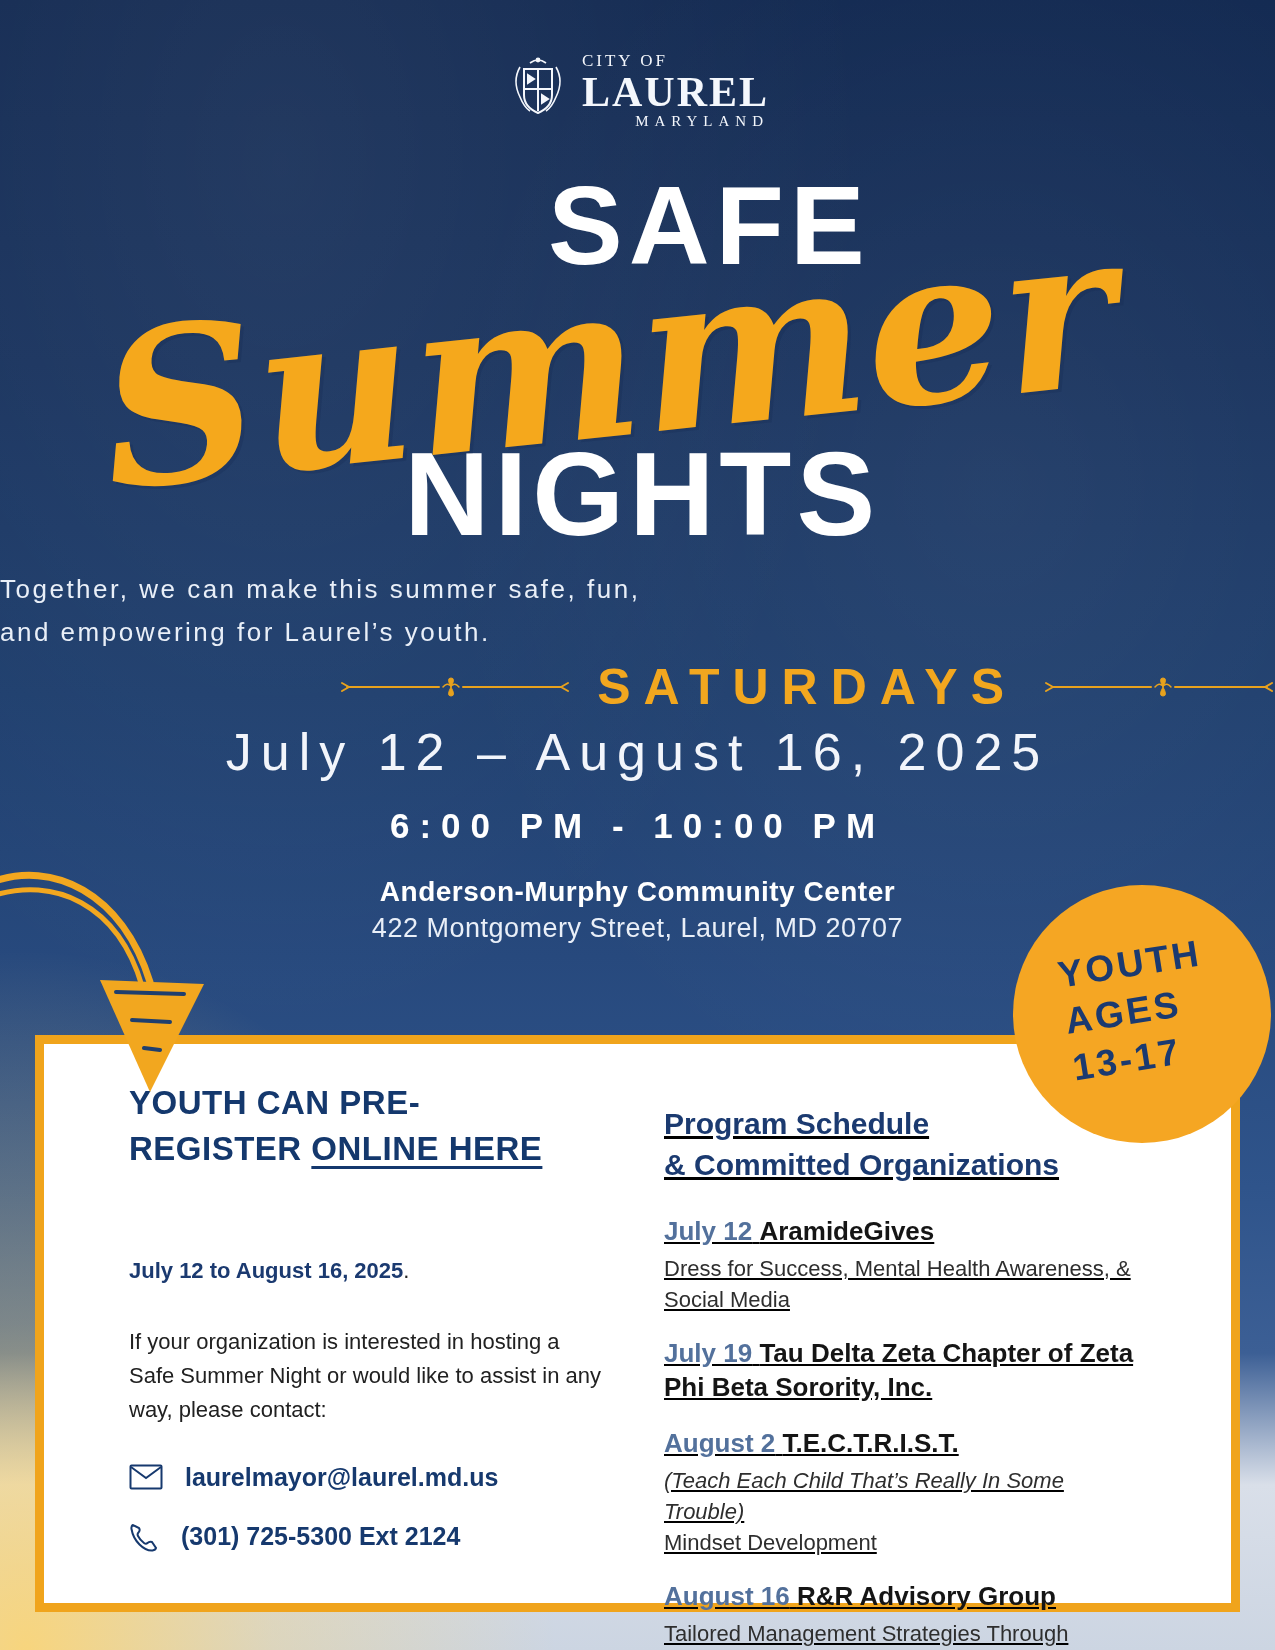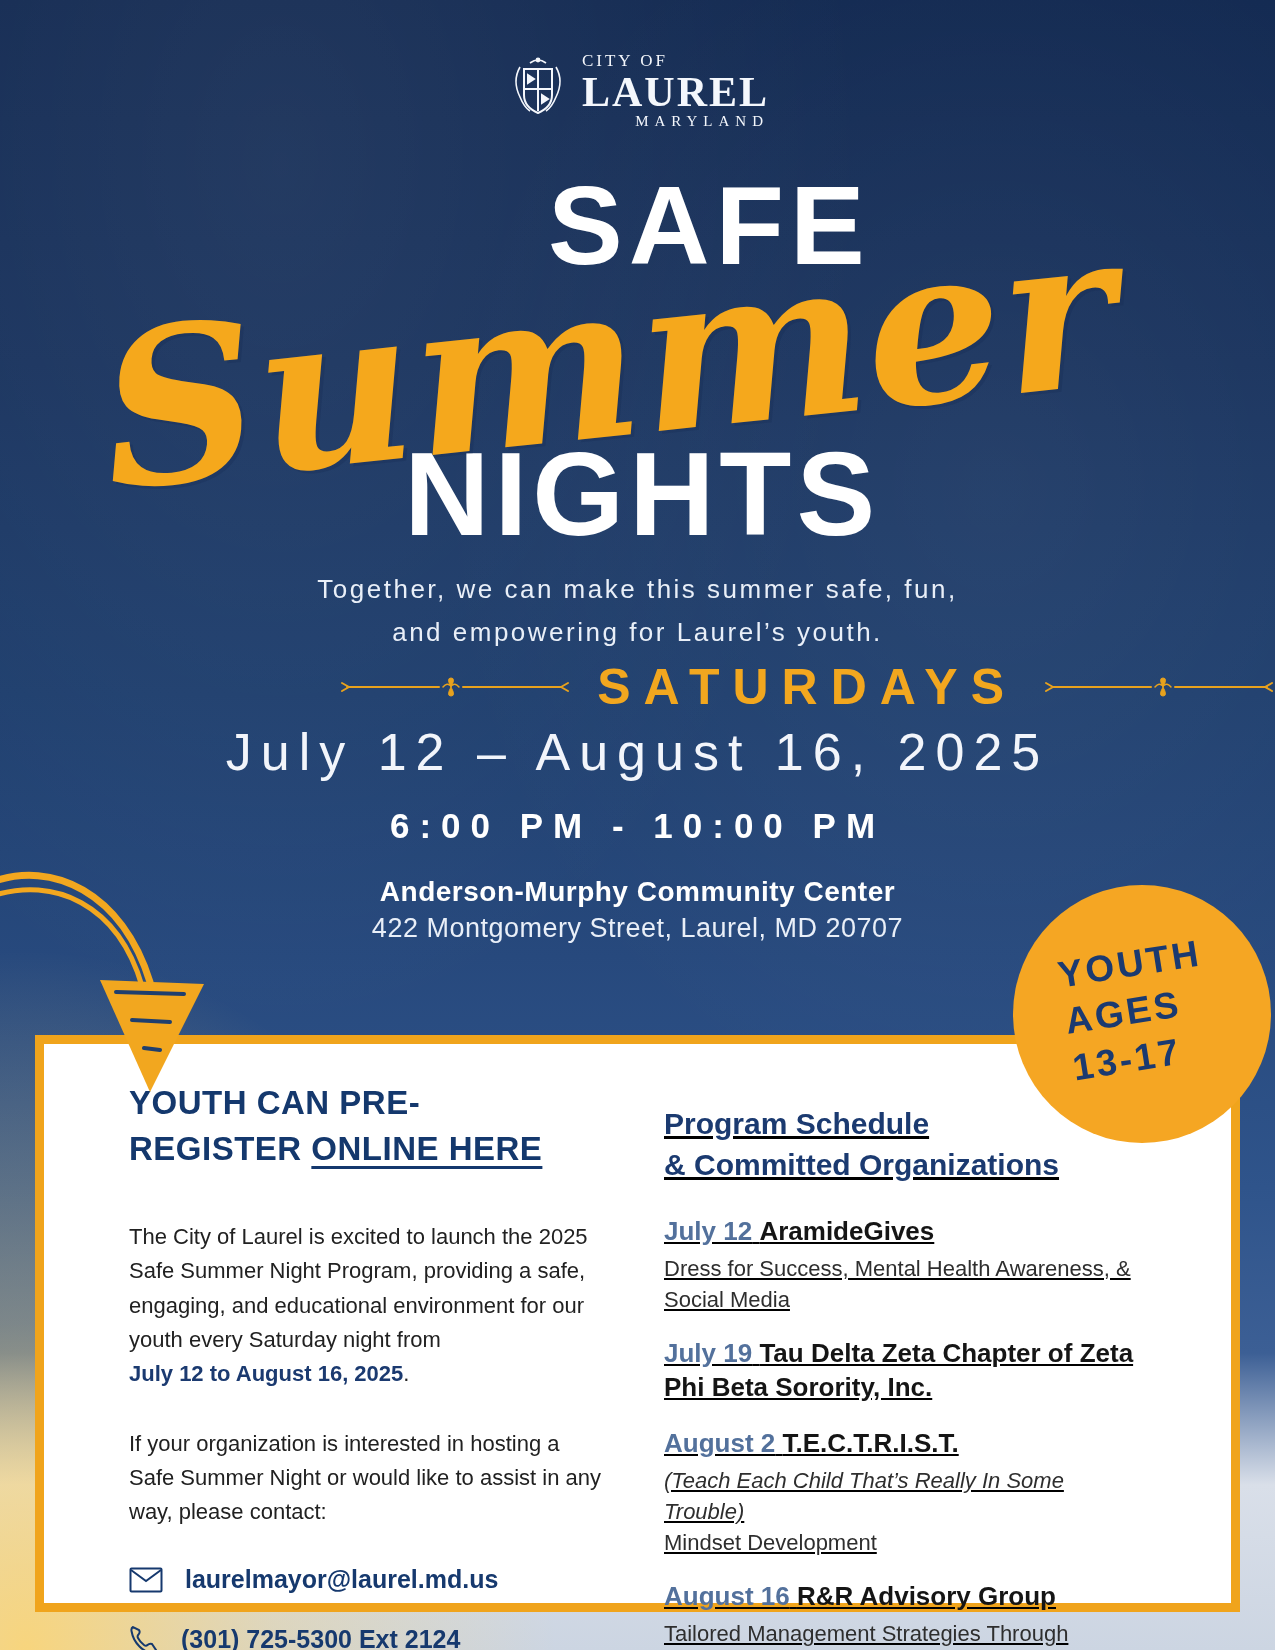--- a/index.html
+++ b/index.html
@@ -20,21 +20,21 @@
   .logo-text{display:flex;flex-direction:column;line-height:1;}
   .logo-cityof{font-family:"Liberation Serif",serif;font-size:17px;letter-spacing:3px;margin-bottom:2px;}
   .logo-name{font-family:"Liberation Serif",serif;font-size:42px;letter-spacing:2px;font-weight:600;}
   .logo-state{font-family:"Liberation Serif",serif;font-size:15px;letter-spacing:6px;align-self:flex-end;margin-top:1px;text-align:center;}
   
   .title-lockup{position:absolute;top:135px;left:0;width:100%;height:440px;}
   .t-safe{position:absolute;top:35px;left:548px;z-index:1;color:#ffffff;font-size:112px;font-weight:800;letter-spacing:6px;line-height:1;}
   .t-summer{position:absolute;top:118px;left:100px;z-index:3;color:#f5a81c;font-family:"DejaVu Serif",serif;font-style:italic;font-weight:700;font-size:215px;line-height:1;transform:rotate(-6deg);text-shadow:3px 3px 0 rgba(20,40,80,0.25);}
   .t-nights{position:absolute;top:300px;left:50%;transform:translateX(-49%);z-index:2;color:#ffffff;font-size:118px;font-weight:800;letter-spacing:5px;line-height:1;}
   
-  .tagline{position:absolute;top:568px;left:0;width:100%;margin:0;text-align:center;color:#e9eff8;font-size:26px;letter-spacing:2.5px;line-height:1.65;font-weight:400;}
+  .tagline{position:absolute;top:568px;left:0;width:100%;margin:0;color:#e9eff8;font-size:26px;letter-spacing:2.5px;line-height:1.65;font-weight:400;}
   .saturdays-row{position:absolute;top:662px;left:0;width:100%;display:flex;justify-content:flex-end;align-items:center;gap:26px;}
   .saturdays{color:#f2a71f;font-size:50px;font-weight:800;letter-spacing:13px;line-height:1;}
   .orn{flex:none;}
   .orn.flip{transform:scaleX(-1);}
   .daterange{position:absolute;top:722px;left:0;width:100%;text-align:center;color:#f2f5fb;font-size:52px;font-weight:400;letter-spacing:9px;}
   .timerange{position:absolute;top:806px;left:0;width:100%;text-align:center;color:#ffffff;font-size:35px;font-weight:800;letter-spacing:10px;}
   .venue{position:absolute;top:876px;left:0;width:100%;text-align:center;color:#ffffff;font-size:28px;font-weight:700;letter-spacing:0.5px;}
   .address{position:absolute;top:913px;left:0;width:100%;text-align:center;color:#e9eff8;font-size:27px;font-weight:400;letter-spacing:0.5px;}
   
   .badge{position:absolute;left:1013px;top:885px;width:258px;height:258px;border-radius:50%;background:#f5a623;z-index:6;display:flex;align-items:center;}
@@ -139,21 +139,21 @@
 
   <section class="card">
 
     <div class="col-left">
       <h2 class="register">
         <span>YOUTH CAN PRE-</span><br>
         <span>REGISTER </span><a class="online-link">ONLINE HERE</a>
       </h2>
 
       <p class="body-p">
-        <span>The City of Laurel is excited to launch the 2025 Safe Summer Night Program, providing a safe, engaging, and educational environment for our youth every Saturday night from</span><br>
+        <br>
         <span class="bold-navy">July 12 to August 16, 2025</span><span>.</span>
       </p>
 
       <p class="body-p">If your organization is interested in hosting a Safe Summer Night or would like to assist in any way, please contact:</p>
 
       <div class="contact-row">
         <svg width="34" height="26" viewBox="0 0 34 26" fill="none" stroke="#16396e" stroke-width="2">
           <rect x="1.5" y="1.5" width="31" height="23" rx="1"></rect>
           <path d="M2 3 L17 14 L32 3"></path>
         </svg>

